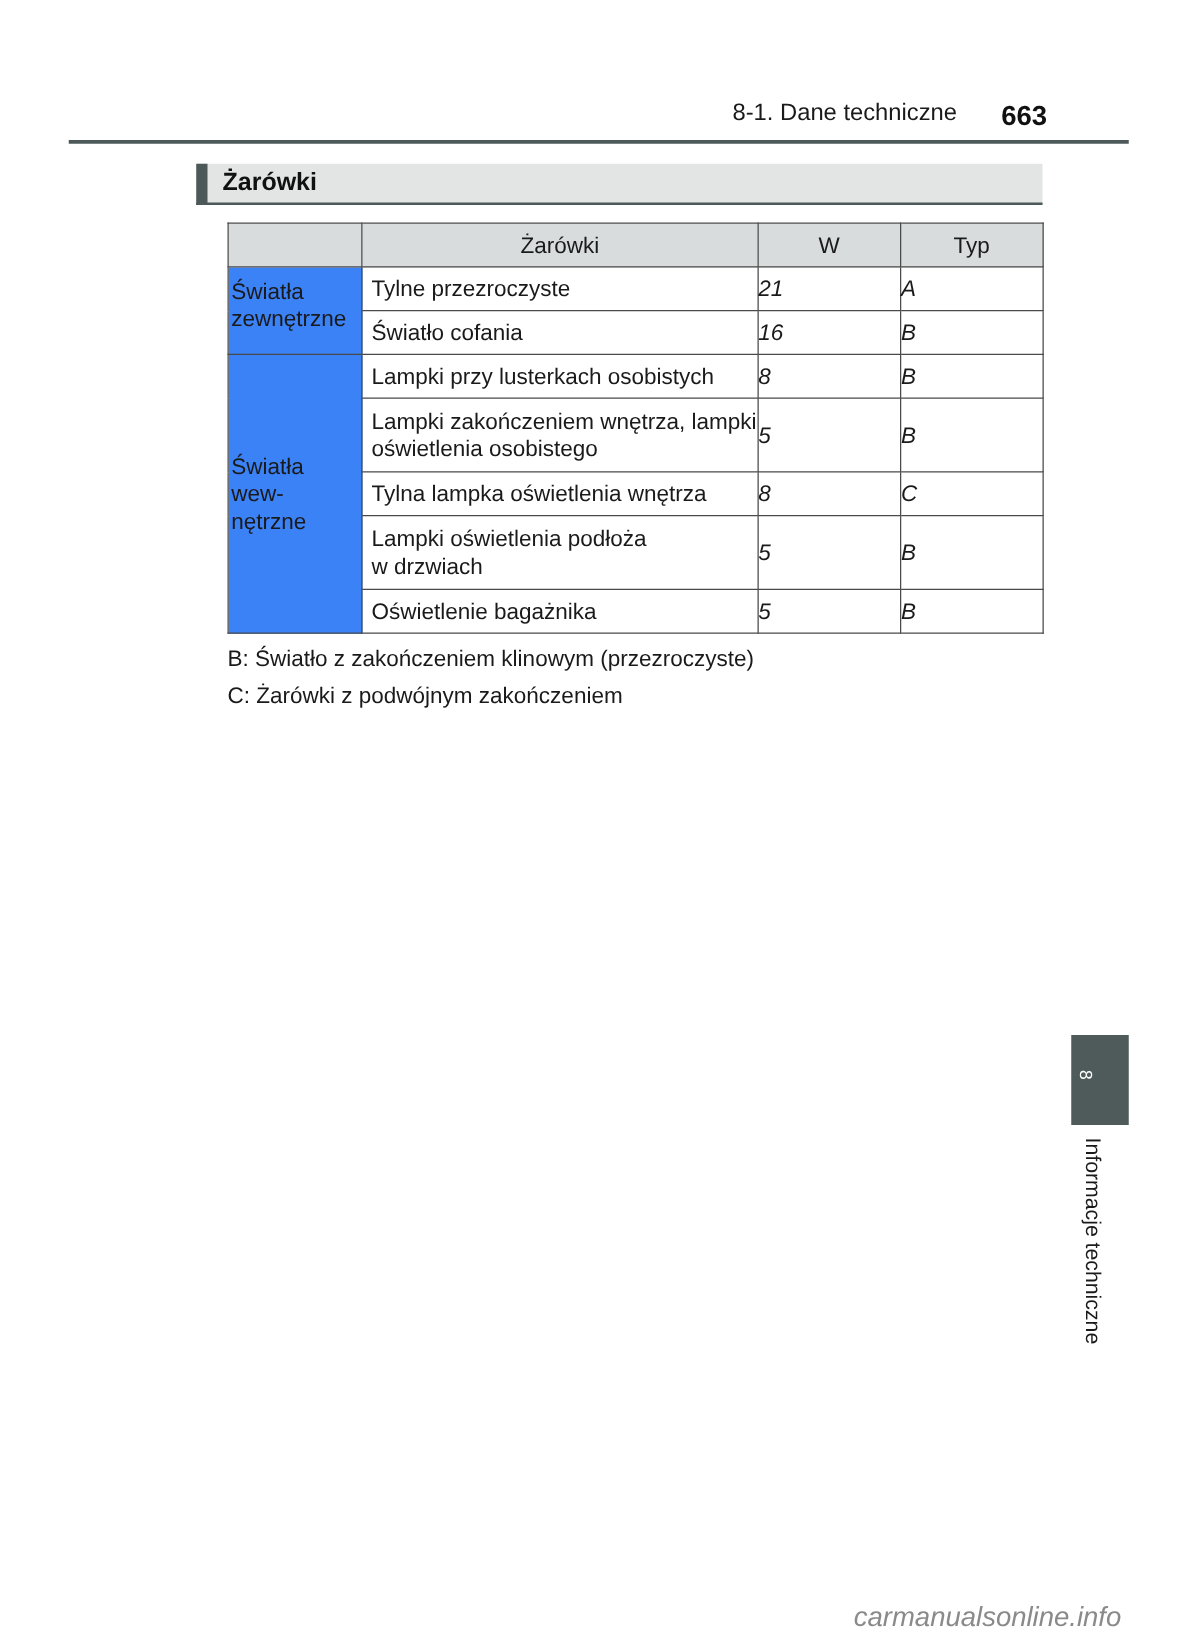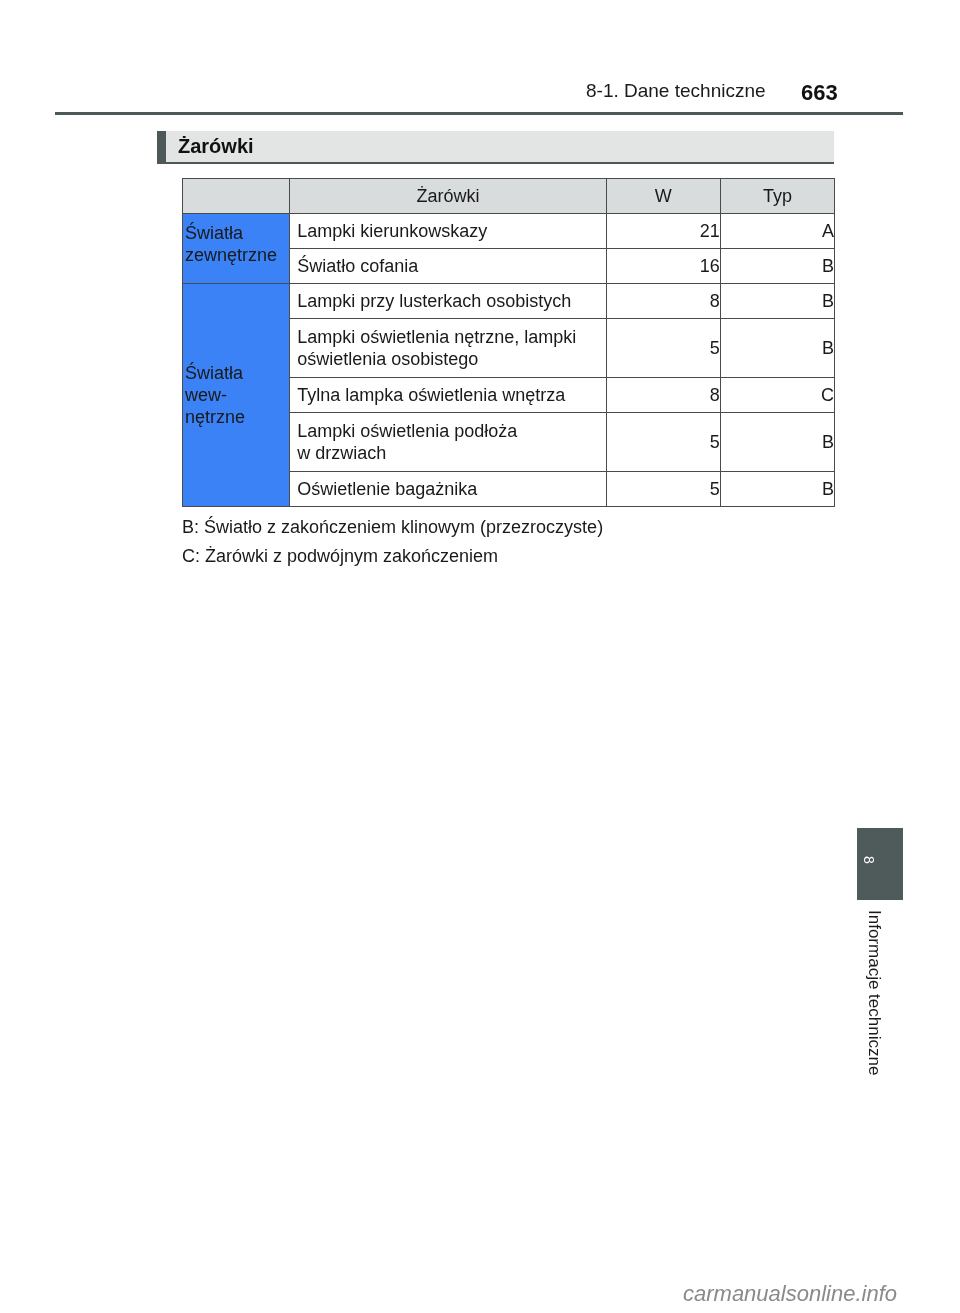--- a/index.html
+++ b/index.html
@@ -44,21 +44,21 @@
   .col-group { width: 107px; }
   .col-name { width: 316px; }
   .col-w { width: 114px; }
   .col-typ { width: 114px; }
   td.group {
     background: #3b82f6; vertical-align: middle; padding-left: 2px !important;
     line-height: 22px; text-align: left;
   }
   td.group.ext { vertical-align: top; padding-top: 8px !important; }
   td.name { padding-left: 7px !important; text-align: left; line-height: 22px; }
-  td.num { text-align: right; }
+  td.num { text-align: left; font-style: italic; }
   tr.r1 td { height: 34px; }
   tr.r2 td { height: 58px; }
   .group-line { display: block; }
   .legend {
     position: absolute; left: 182px; top: 516px; font-size: 18px; color: #1a1a1a;
   }
   .legend-item { height: 29px; line-height: 22px; white-space: nowrap; }
   .chapter-tab {
     position: absolute; left: 857px; top: 828px; width: 46px; height: 72px; background: #4f5b5b;
   }
@@ -106,42 +106,42 @@
       <th>W</th>
       <th>Typ</th>
     </tr>
   </thead>
   <tbody>
     <tr class="r1">
       <td class="group ext" rowspan="2">
         <span class="group-line">Światła</span>
         <span class="group-line">zewnętrzne</span>
       </td>
-      <td class="name">Lampki kierunkowskazy</td>
+      <td class="name">Tylne przezroczyste</td>
       <td class="num">21</td>
       <td class="num">A</td>
     </tr>
     <tr class="r1">
       <td class="name">Światło cofania</td>
       <td class="num">16</td>
       <td class="num">B</td>
     </tr>
     <tr class="r1">
       <td class="group" rowspan="5">
         <span class="group-line">Światła</span>
         <span class="group-line">wew-</span>
         <span class="group-line">nętrzne</span>
       </td>
       <td class="name">Lampki przy lusterkach osobistych</td>
       <td class="num">8</td>
       <td class="num">B</td>
     </tr>
     <tr class="r2">
       <td class="name">
-        <span class="group-line">Lampki oświetlenia nętrzne, lampki</span>
+        <span class="group-line">Lampki zakończeniem wnętrza, lampki</span>
         <span class="group-line">oświetlenia osobistego</span>
       </td>
       <td class="num">5</td>
       <td class="num">B</td>
     </tr>
     <tr class="r1">
       <td class="name">Tylna lampka oświetlenia wnętrza</td>
       <td class="num">8</td>
       <td class="num">C</td>
     </tr>

